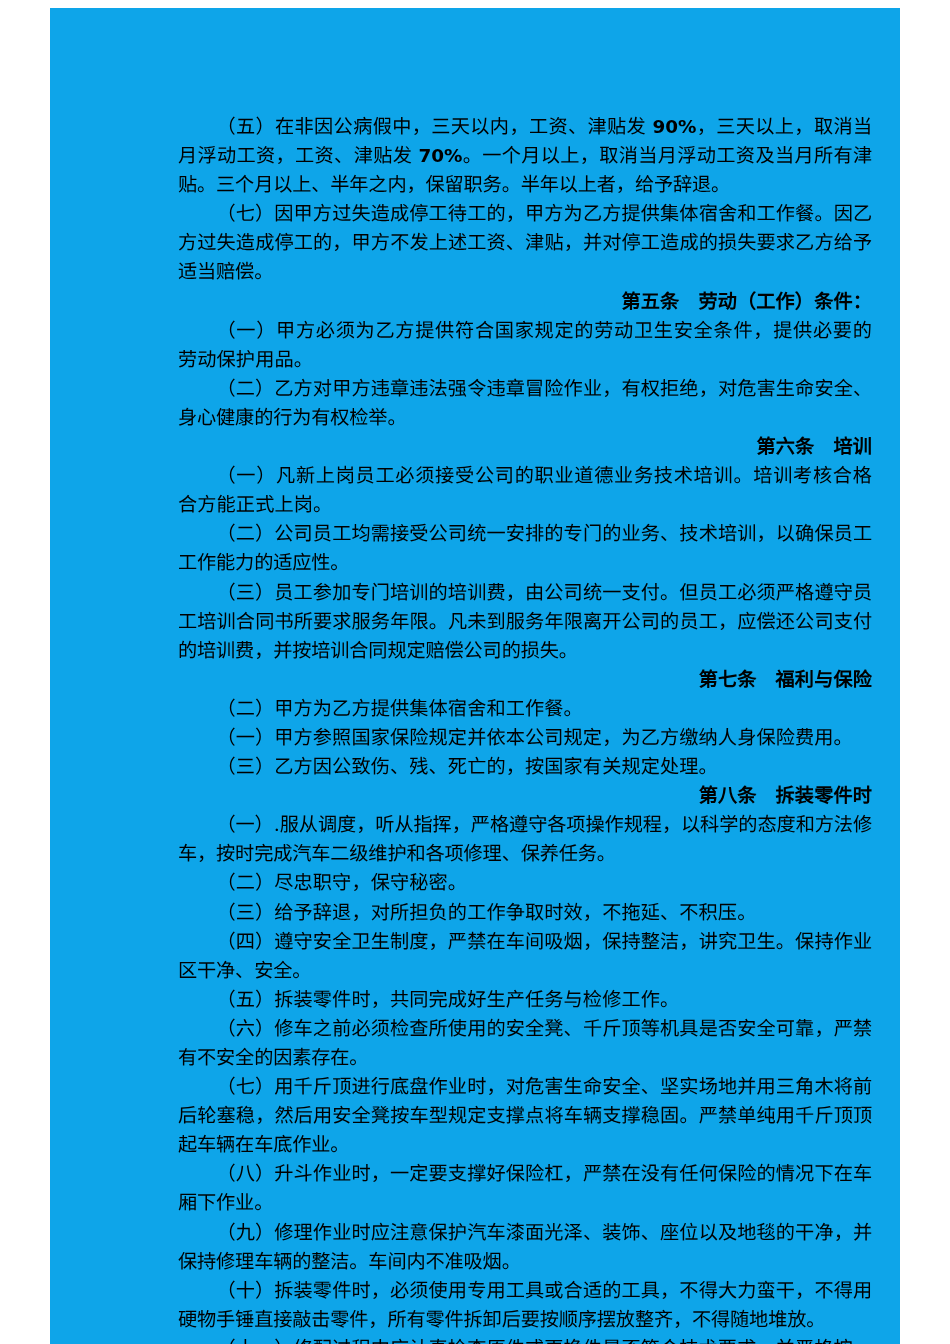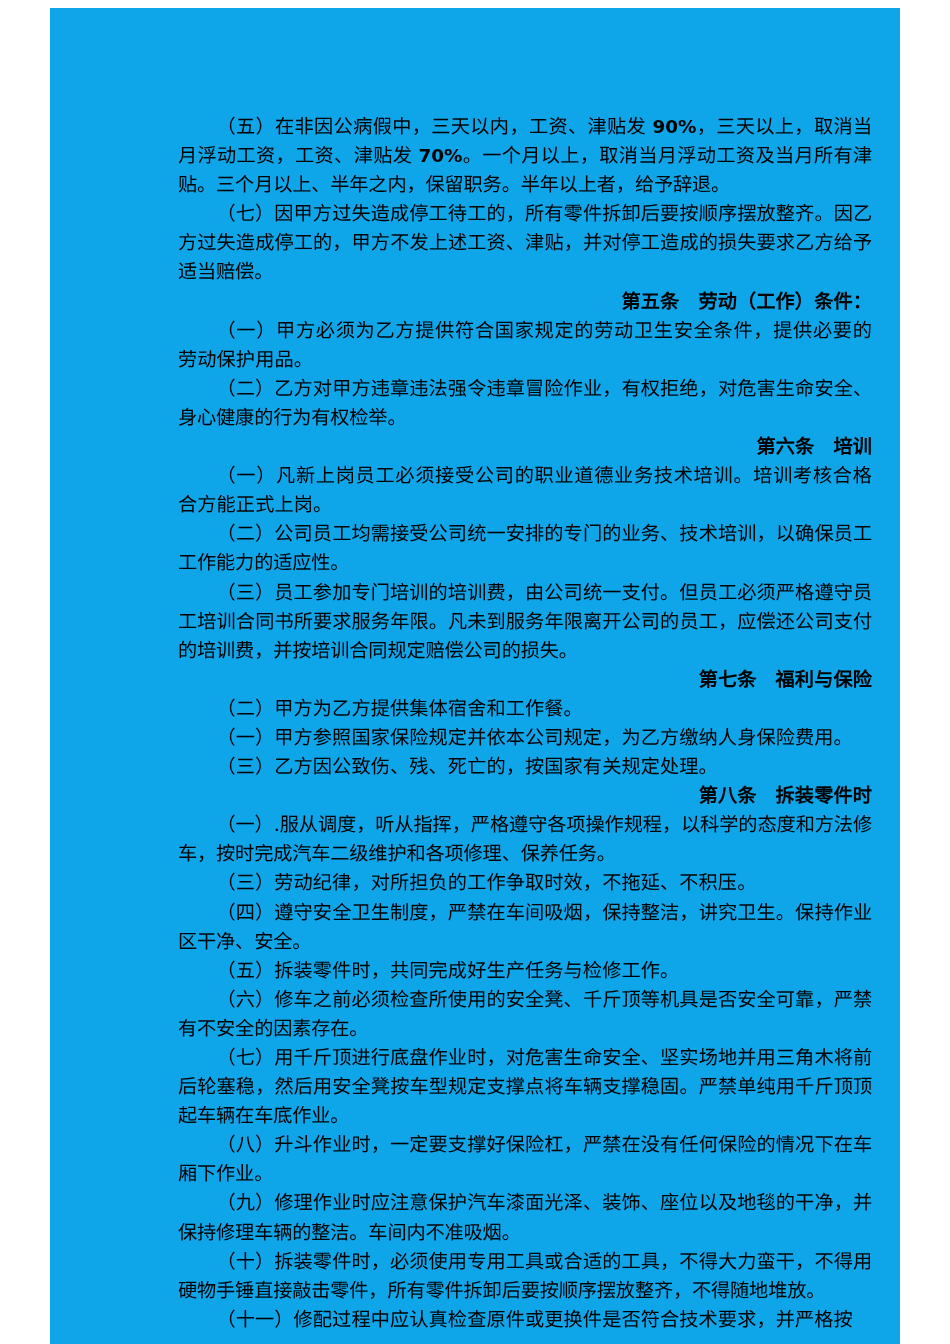--- a/index.html
+++ b/index.html
@@ -74,21 +74,21 @@
   .h-gap   { display: inline-block; width: 19px; }
 </style>
 </head>
 <body>
 
 <div class="page">
   <div class="doc-body">
 
     <p class="para tight"><span>（五）在非因公病假中，三天以内，工资、津贴发 </span><span class="b">90%</span><span>，三天以上，取消当月浮动工资，工资、津贴发 </span><span class="b">70%</span><span>。一个月以上，取消当月浮动工资及当月所有津贴。三个月以上、半年之内，保留职务。半年以上者，给予辞退。</span></p>
 
-    <p class="para tight">（七）因甲方过失造成停工待工的，所有零件拆卸后要按顺序摆放整齐。因乙方过失造成停工的，甲方不发上述工资、津贴，并对停工造成的损失要求乙方给予适当赔偿。</p>
+    <p class="para tight">（七）因甲方过失造成停工待工的，甲方为乙方提供集体宿舍和工作餐。因乙方过失造成停工的，甲方不发上述工资、津贴，并对停工造成的损失要求乙方给予适当赔偿。</p>
 
     <p class="heading"><span class="h-label">第五条</span><span class="h-gap"></span><span>劳动（工作）条件：</span></p>
 
     <p class="para">（一）甲方必须为乙方提供符合国家规定的劳动卫生安全条件，提供必要的劳动保护用品。</p>
     <p class="para tight">（二）乙方对甲方违章违法强令违章冒险作业，有权拒绝，对危害生命安全、身心健康的行为有权检举。</p>
 
     <p class="heading"><span class="h-label">第六条</span><span class="h-gap"></span><span>培训</span></p>
 
     <p class="para">（一）凡新上岗员工必须接受公司的职业道德业务技术培训。培训考核合格合方能正式上岗。</p>
     <p class="para tight">（二）公司员工均需接受公司统一安排的专门的业务、技术培训，以确保员工工作能力的适应性。</p>
@@ -96,21 +96,22 @@
 
     <p class="heading"><span class="h-label">第七条</span><span class="h-gap"></span><span>福利与保险</span></p>
 
     <p class="para">（二）甲方为乙方提供集体宿舍和工作餐。</p>
     <p class="para">（一）甲方参照国家保险规定并依本公司规定，为乙方缴纳人身保险费用。</p>
     <p class="para">（三）乙方因公致伤、残、死亡的，按国家有关规定处理。</p>
 
     <p class="heading"><span class="h-label">第八条</span><span class="h-gap"></span><span>拆装零件时</span></p>
 
     <p class="para tight">（一）.服从调度，听从指挥，严格遵守各项操作规程，以科学的态度和方法修车，按时完成汽车二级维护和各项修理、保养任务。</p>
-    <p class="para">（三）劳动纪律，对所担负的工作争取时效，不拖延、不积压。</p>
+    <p class="para">（二）尽忠职守，保守秘密。</p>
+    <p class="para">（三）给予辞退，对所担负的工作争取时效，不拖延、不积压。</p>
     <p class="para tight">（四）遵守安全卫生制度，严禁在车间吸烟，保持整洁，讲究卫生。保持作业区干净、安全。</p>
     <p class="para">（五）拆装零件时，共同完成好生产任务与检修工作。</p>
     <p class="para tight">（六）修车之前必须检查所使用的安全凳、千斤顶等机具是否安全可靠，严禁有不安全的因素存在。</p>
     <p class="para tight">（七）用千斤顶进行底盘作业时，对危害生命安全、坚实场地并用三角木将前后轮塞稳，然后用安全凳按车型规定支撑点将车辆支撑稳固。严禁单纯用千斤顶顶起车辆在车底作业。</p>
     <p class="para tight">（八）升斗作业时，一定要支撑好保险杠，严禁在没有任何保险的情况下在车厢下作业。</p>
     <p class="para tight">（九）修理作业时应注意保护汽车漆面光泽、装饰、座位以及地毯的干净，并保持修理车辆的整洁。车间内不准吸烟。</p>
     <p class="para tight">（十）拆装零件时，必须使用专用工具或合适的工具，不得大力蛮干，不得用硬物手锤直接敲击零件，所有零件拆卸后要按顺序摆放整齐，不得随地堆放。</p>
     <p class="para">（十一）修配过程中应认真检查原件或更换件是否符合技术要求，并严格按</p>
 
   </div>

